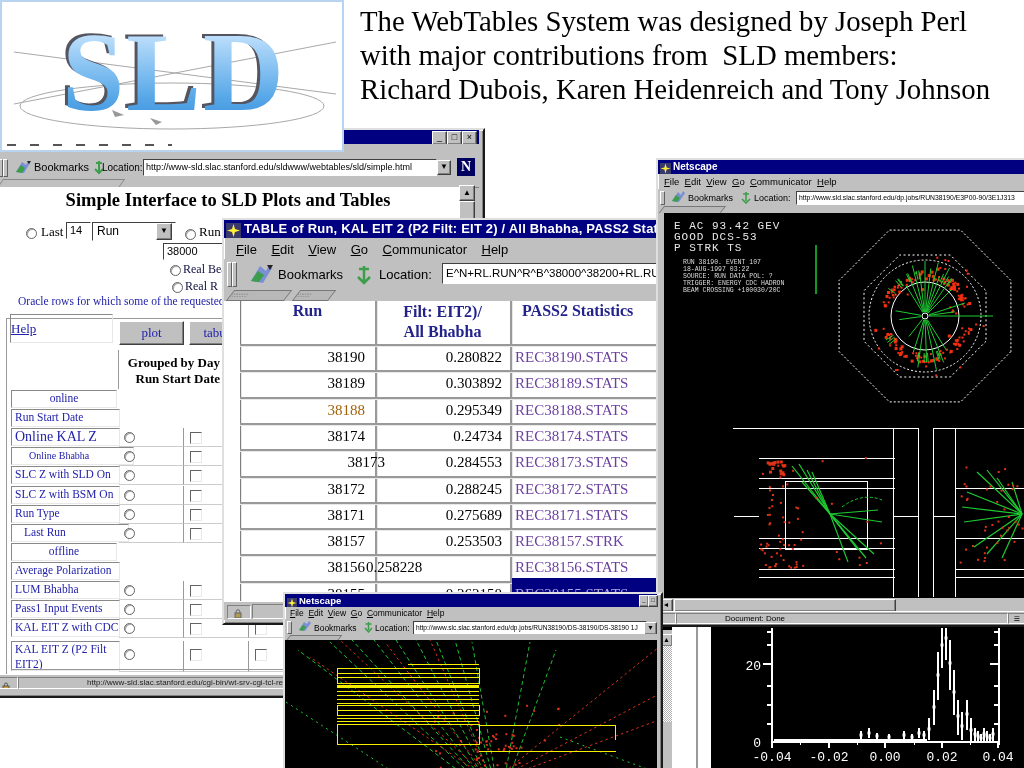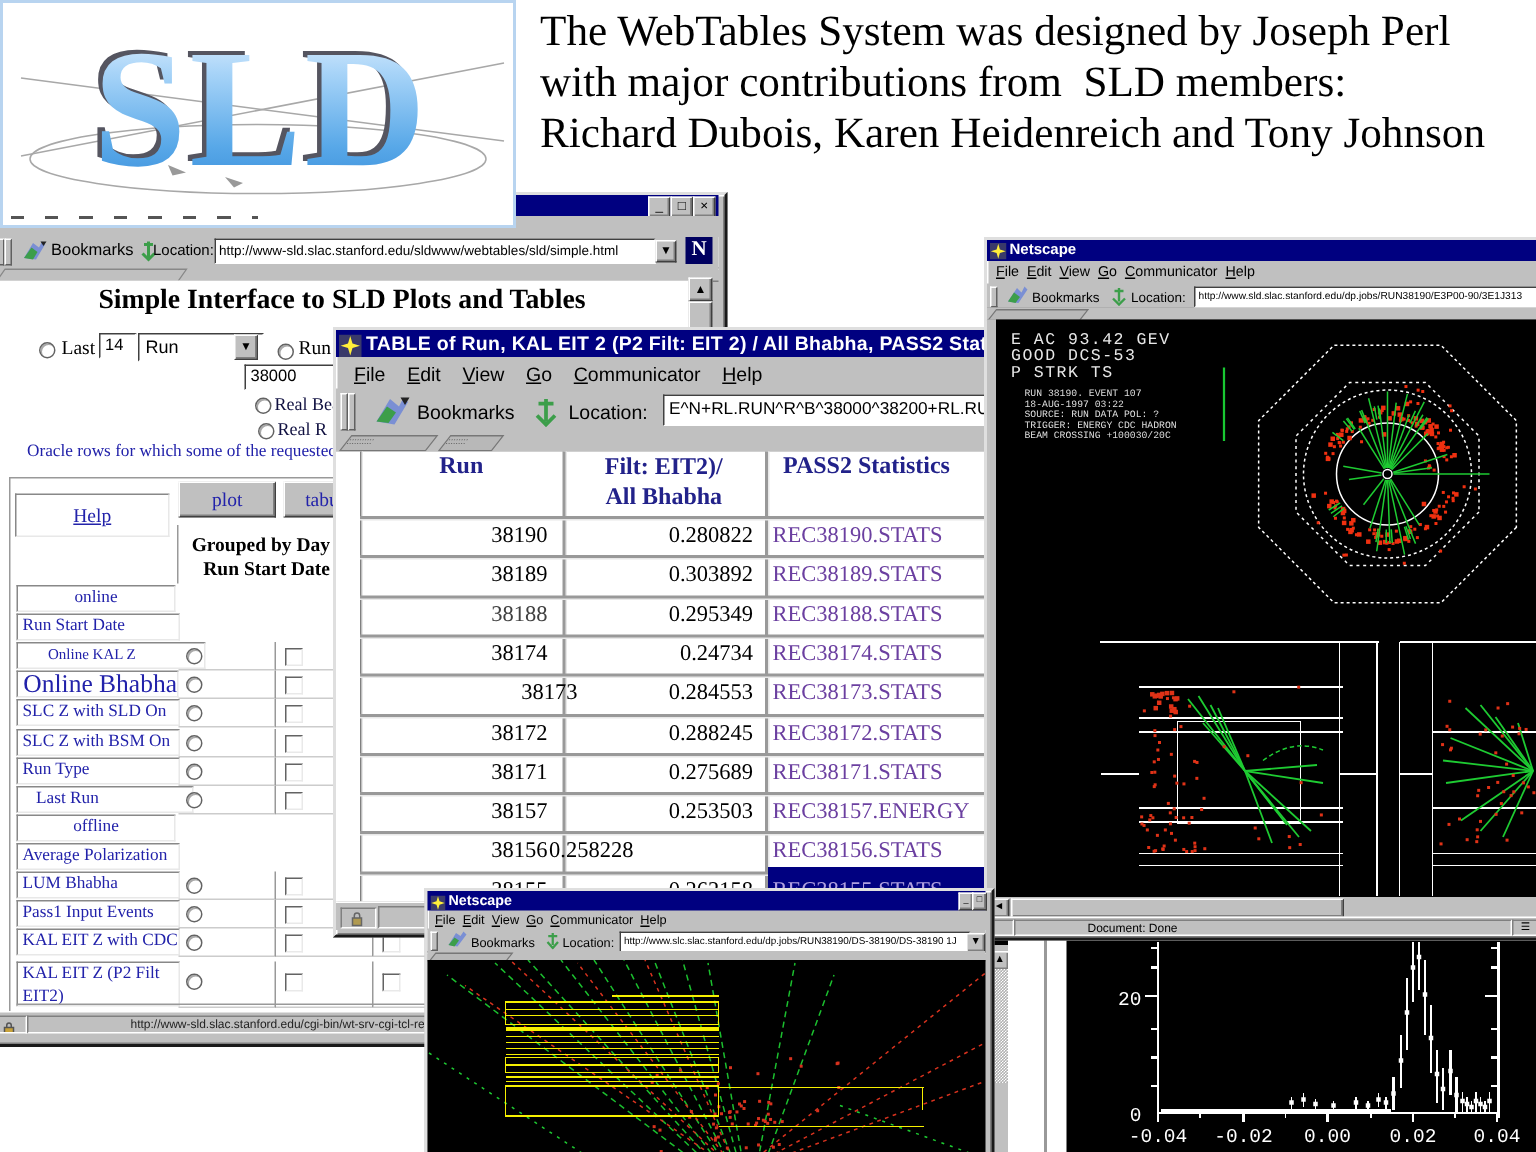--- a/index.html
+++ b/index.html
@@ -67,34 +67,34 @@
         <div class="fld" style="left:167px;top:56px;width:80px;height:15px;font-size:11px;padding-left:3px;line-height:15px;">38000</div>
         <div class="radio" style="left:174px;top:78px;"></div>
         <div class="ser" style="position:absolute;left:187px;top:75px;font-size:12px;color:#101040;">Real Bea</div>
         <div class="radio" style="left:176px;top:95px;"></div>
         <div class="ser" style="position:absolute;left:189px;top:92px;font-size:12px;color:#101040;">Real R</div>
         <div class="ser" style="position:absolute;left:22px;top:108px;font-size:11.5px;color:#2222aa;white-space:nowrap;">Oracle rows for which some of the requested data exists</div>
       </div>
     </div>
     <div style="position:absolute;left:-6px;top:128px;width:487px;height:566px;z-index:11;pointer-events:none;">
       <div class="cell" style="left:12px;top:190px;width:446px;height:356px;border-color:#999 #ddd #ddd #999;"></div>
-      <div class="cell blt" style="left:16px;top:201px;width:101px;height:27px;text-align:center;line-height:27px;font-size:13px;text-decoration:underline;">Help</div>
+      <div class="cell blt" style="left:16px;top:186px;width:101px;height:27px;line-height:27px;font-size:13px;text-decoration:underline;">Help</div>
       <div class="wbtn blt" style="left:125px;top:193px;width:63px;height:22px;line-height:22px;font-size:13px;">plot</div>
       <div class="wbtn blt" style="left:195px;top:193px;width:63px;height:22px;line-height:22px;font-size:13px;">tabular</div>
       <div class="ser" style="position:absolute;left:104px;top:227px;width:122px;text-align:right;font-weight:bold;font-size:13px;">Grouped by Day</div>
       <div class="ser" style="position:absolute;left:104px;top:243px;width:122px;text-align:right;font-weight:bold;font-size:13px;">Run Start Date</div>
       <div style="position:absolute;left:124px;top:222px;width:1px;height:39px;background:#999;"></div>
       <div class="cell blt" style="left:17px;top:262px;width:104px;height:16px;text-align:center;line-height:15px;font-size:11.5px;">online</div>
       <div class="cell blt" style="left:17px;top:281px;width:104px;height:16px;padding-left:3px;line-height:15px;font-size:11.5px;">Run Start Date</div>
-      <div class="cell blt" style="left:17px;top:300px;width:104px;height:16px;padding-left:20px;line-height:15px;font-size:10px;">Online KAL Z</div>
+      <div class="cell blt" style="left:17px;top:300px;width:104px;height:16px;padding-left:3px;line-height:15px;font-size:14px;">Online KAL Z</div>
       <div class="radio" style="left:130px;top:304px;"></div>
       <div class="chk" style="left:196px;top:304px;"></div>
       <div style="position:absolute;left:125px;top:300px;width:64px;height:18px;border-right:1px solid #999;border-bottom:1px solid #ccc;"></div>
       <div style="position:absolute;left:190px;top:300px;width:64px;height:18px;border-right:1px solid #999;border-bottom:1px solid #ccc;"></div>
-      <div class="cell blt" style="left:17px;top:319px;width:104px;height:16px;padding-left:2px;line-height:15px;font-size:17px;text-align:right;">Online Bhabha</div>
+      <div class="cell blt" style="left:17px;top:319px;width:104px;height:16px;padding-left:17px;line-height:15px;font-size:10px;">Online Bhabha</div>
       <div class="radio" style="left:130px;top:323px;"></div>
       <div class="chk" style="left:196px;top:323px;"></div>
       <div style="position:absolute;left:125px;top:319px;width:64px;height:18px;border-right:1px solid #999;border-bottom:1px solid #ccc;"></div>
       <div style="position:absolute;left:190px;top:319px;width:64px;height:18px;border-right:1px solid #999;border-bottom:1px solid #ccc;"></div>
       <div class="cell blt" style="left:17px;top:338px;width:104px;height:16px;padding-left:3px;line-height:15px;font-size:11.5px;">SLC Z with SLD On</div>
       <div class="radio" style="left:130px;top:342px;"></div>
       <div class="chk" style="left:196px;top:342px;"></div>
       <div style="position:absolute;left:125px;top:338px;width:64px;height:18px;border-right:1px solid #999;border-bottom:1px solid #ccc;"></div>
       <div style="position:absolute;left:190px;top:338px;width:64px;height:18px;border-right:1px solid #999;border-bottom:1px solid #ccc;"></div>
       <div class="cell blt" style="left:17px;top:358px;width:104px;height:16px;padding-left:3px;line-height:15px;font-size:11.5px;">SLC Z with BSM On</div>
@@ -192,38 +192,38 @@
         <div class="ser" style="position:absolute;left:16px;top:1px;width:135px;text-align:center;font-weight:bold;font-size:16px;color:#22228a;">Run</div>
         <div class="ser" style="position:absolute;left:151px;top:1px;width:135px;text-align:center;font-weight:bold;font-size:16px;color:#22228a;line-height:20px;">Filt: EIT2)/<br>All Bhabha</div>
         <div class="ser" style="position:absolute;left:298px;top:1px;width:158px;font-weight:bold;font-size:16px;color:#22228a;">PASS2 Statistics</div>
         <div style="position:absolute;left:288px;top:277px;width:146px;height:17px;background:#000080;"></div>
         <div class="ser" style="position:absolute;left:16px;top:48px;width:125px;text-align:right;font-size:15px;color:#000;">38190</div>
         <div class="ser" style="position:absolute;left:151px;top:48px;width:127px;text-align:right;font-size:15px;color:#000;">0.280822</div>
         <div class="ser" style="position:absolute;left:291px;top:48px;font-size:15px;color:#6b3fa0;">REC38190.STATS</div>
         <div class="ser" style="position:absolute;left:16px;top:74px;width:125px;text-align:right;font-size:15px;color:#000;">38189</div>
         <div class="ser" style="position:absolute;left:151px;top:74px;width:127px;text-align:right;font-size:15px;color:#000;">0.303892</div>
         <div class="ser" style="position:absolute;left:291px;top:74px;font-size:15px;color:#6b3fa0;">REC38189.STATS</div>
-        <div class="ser" style="position:absolute;left:16px;top:101px;width:125px;text-align:right;font-size:15px;color:#404040;">38188</div>
+        <div class="ser" style="position:absolute;left:16px;top:101px;width:125px;text-align:right;font-size:15px;color:#a16207;">38188</div>
         <div class="ser" style="position:absolute;left:151px;top:101px;width:127px;text-align:right;font-size:15px;color:#000;">0.295349</div>
         <div class="ser" style="position:absolute;left:291px;top:101px;font-size:15px;color:#6b3fa0;">REC38188.STATS</div>
         <div class="ser" style="position:absolute;left:16px;top:127px;width:125px;text-align:right;font-size:15px;color:#000;">38174</div>
         <div class="ser" style="position:absolute;left:151px;top:127px;width:127px;text-align:right;font-size:15px;color:#000;">0.24734</div>
         <div class="ser" style="position:absolute;left:291px;top:127px;font-size:15px;color:#6b3fa0;">REC38174.STATS</div>
         <div class="ser" style="position:absolute;left:16px;top:153px;width:125px;text-align:right;font-size:15px;color:#000;padding-left:20px;">38173</div>
         <div class="ser" style="position:absolute;left:151px;top:153px;width:127px;text-align:right;font-size:15px;color:#000;">0.284553</div>
         <div class="ser" style="position:absolute;left:291px;top:153px;font-size:15px;color:#6b3fa0;">REC38173.STATS</div>
         <div class="ser" style="position:absolute;left:16px;top:180px;width:125px;text-align:right;font-size:15px;color:#000;">38172</div>
         <div class="ser" style="position:absolute;left:151px;top:180px;width:127px;text-align:right;font-size:15px;color:#000;">0.288245</div>
         <div class="ser" style="position:absolute;left:291px;top:180px;font-size:15px;color:#6b3fa0;">REC38172.STATS</div>
         <div class="ser" style="position:absolute;left:16px;top:206px;width:125px;text-align:right;font-size:15px;color:#000;">38171</div>
         <div class="ser" style="position:absolute;left:151px;top:206px;width:127px;text-align:right;font-size:15px;color:#000;">0.275689</div>
         <div class="ser" style="position:absolute;left:291px;top:206px;font-size:15px;color:#6b3fa0;">REC38171.STATS</div>
         <div class="ser" style="position:absolute;left:16px;top:232px;width:125px;text-align:right;font-size:15px;color:#000;">38157</div>
         <div class="ser" style="position:absolute;left:151px;top:232px;width:127px;text-align:right;font-size:15px;color:#000;">0.253503</div>
-        <div class="ser" style="position:absolute;left:291px;top:232px;font-size:15px;color:#6b3fa0;">REC38157.ENERGY</div>
+        <div class="ser" style="position:absolute;left:291px;top:232px;font-size:15px;color:#6b3fa0;">REC38157.STRK</div>
         <div class="ser" style="position:absolute;left:16px;top:258px;width:125px;text-align:right;font-size:15px;color:#000;">38156</div>
         <div class="ser" style="position:absolute;left:142px;top:258px;width:127px;text-align:left;font-size:15px;color:#000;font-family:Liberation Serif, serif;">0.258228</div>
         <div class="ser" style="position:absolute;left:291px;top:258px;font-size:15px;color:#6b3fa0;">REC38156.STATS</div>
         <div class="ser" style="position:absolute;left:16px;top:285px;width:125px;text-align:right;font-size:15px;color:#000;">38155</div>
         <div class="ser" style="position:absolute;left:151px;top:285px;width:127px;text-align:right;font-size:15px;color:#000;">0.262158</div>
         <div class="ser" style="position:absolute;left:291px;top:285px;font-size:15px;color:#b0a0e0;">REC38155.STATS</div>
       </div>
       <div class="sb" style="left:0;top:381px;width:447px;height:18px;">
         <div class="sunk" style="left:3px;top:3px;width:22px;height:12px;"><svg width="20" height="11">
             <rect x="7" y="4" width="6" height="5" fill="#b09a50" stroke="#666"></rect>

